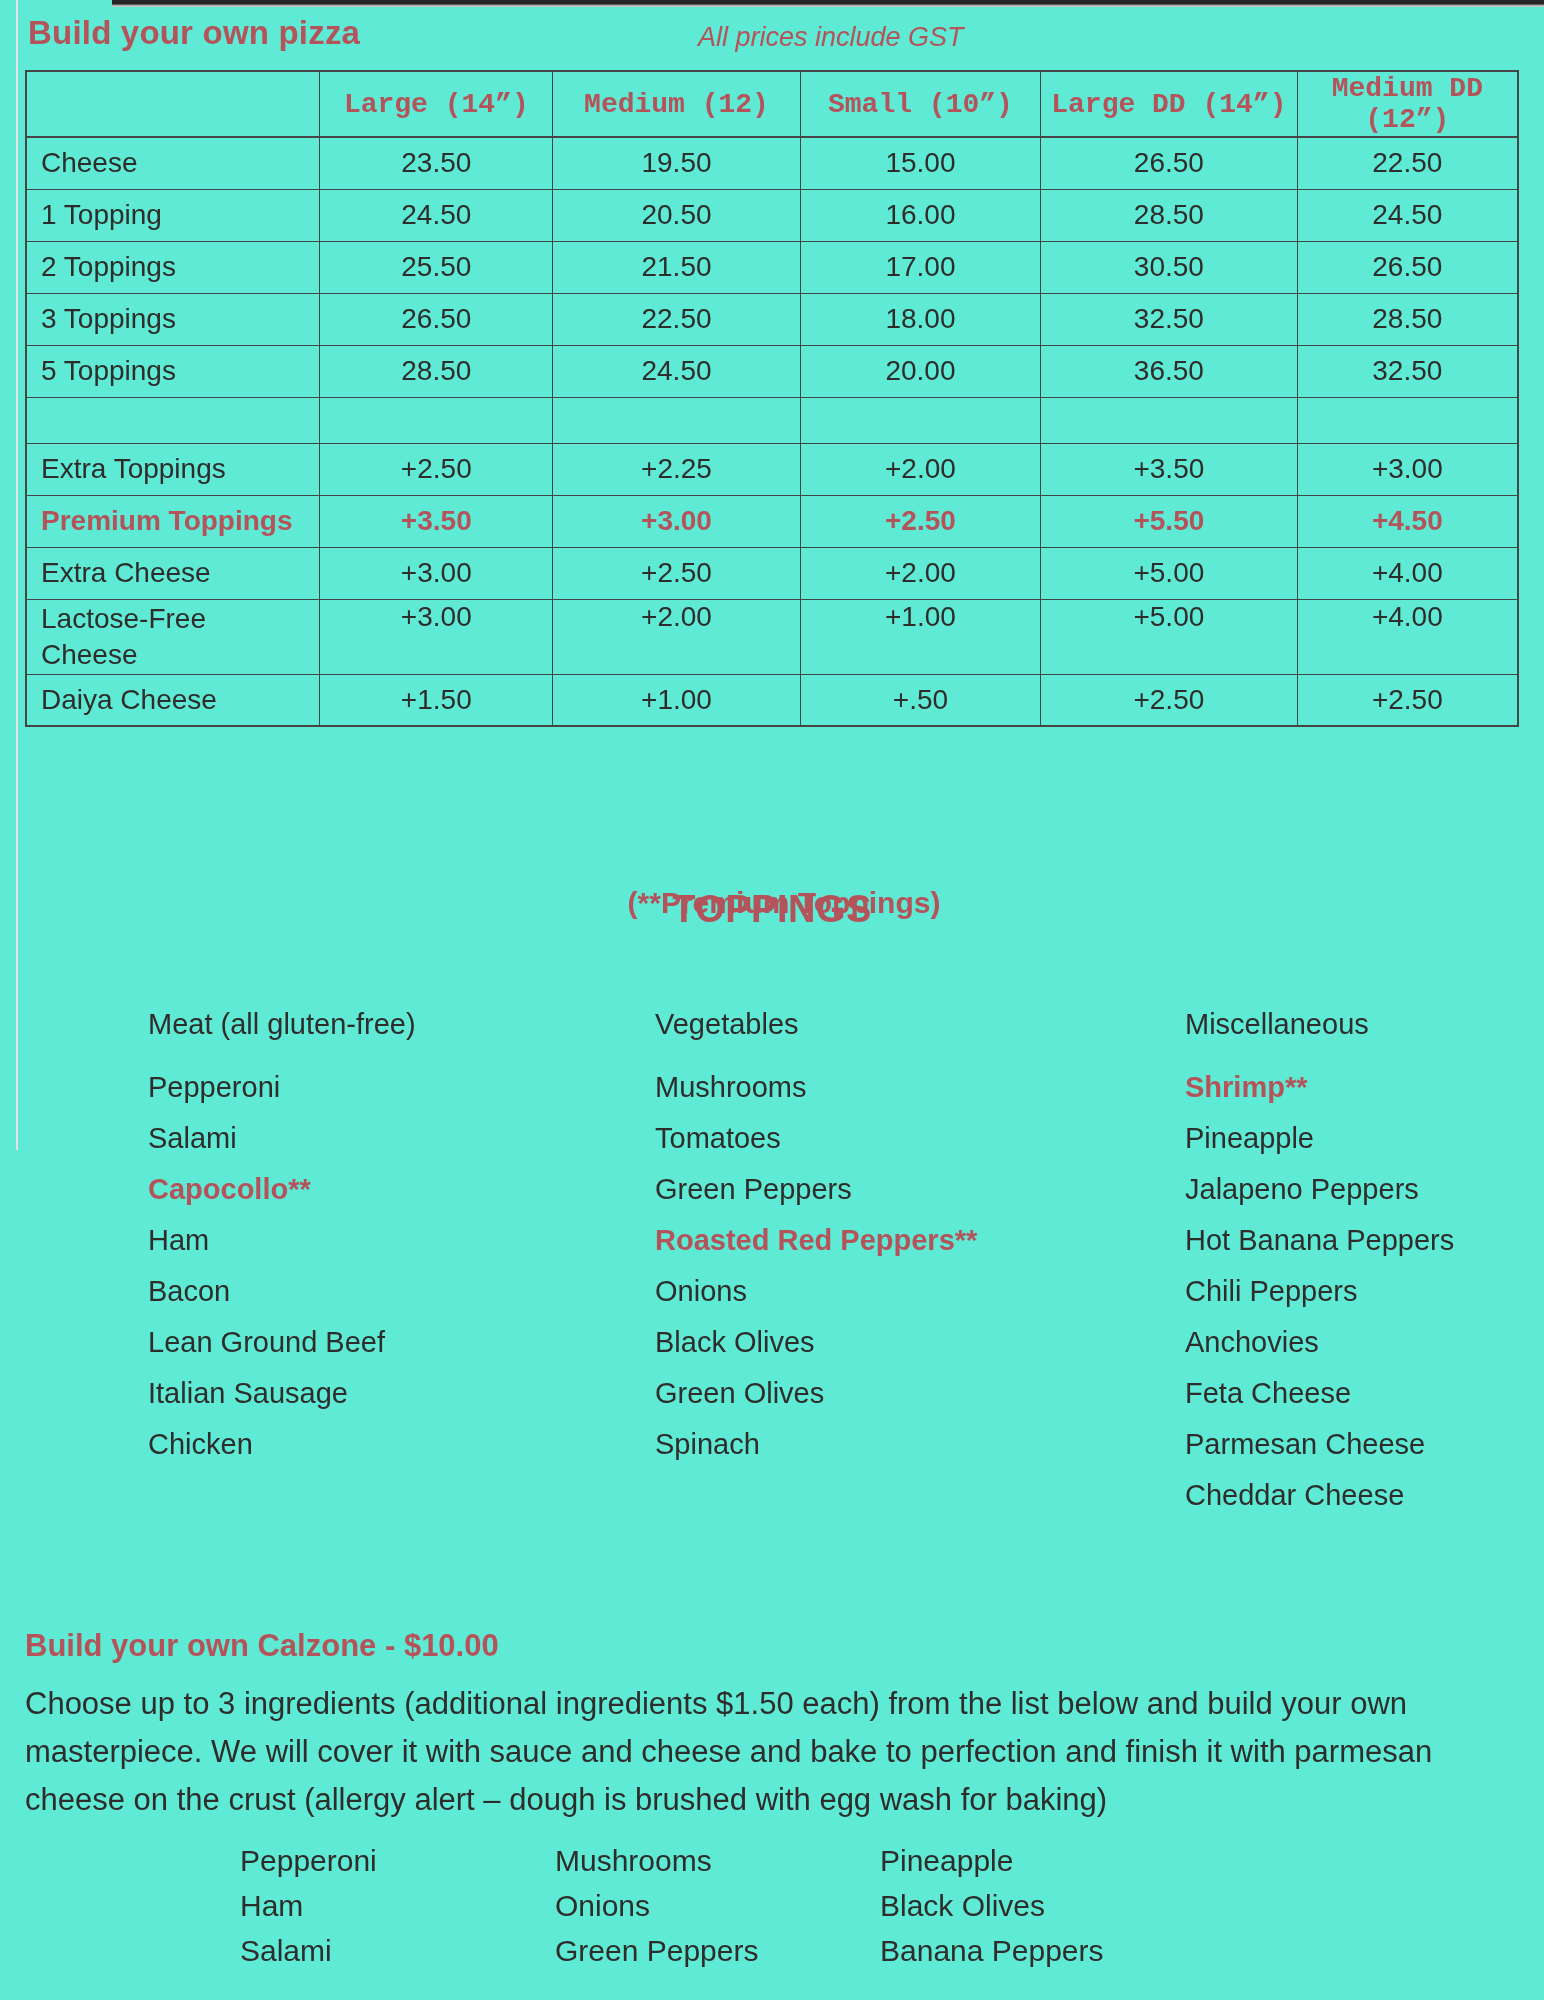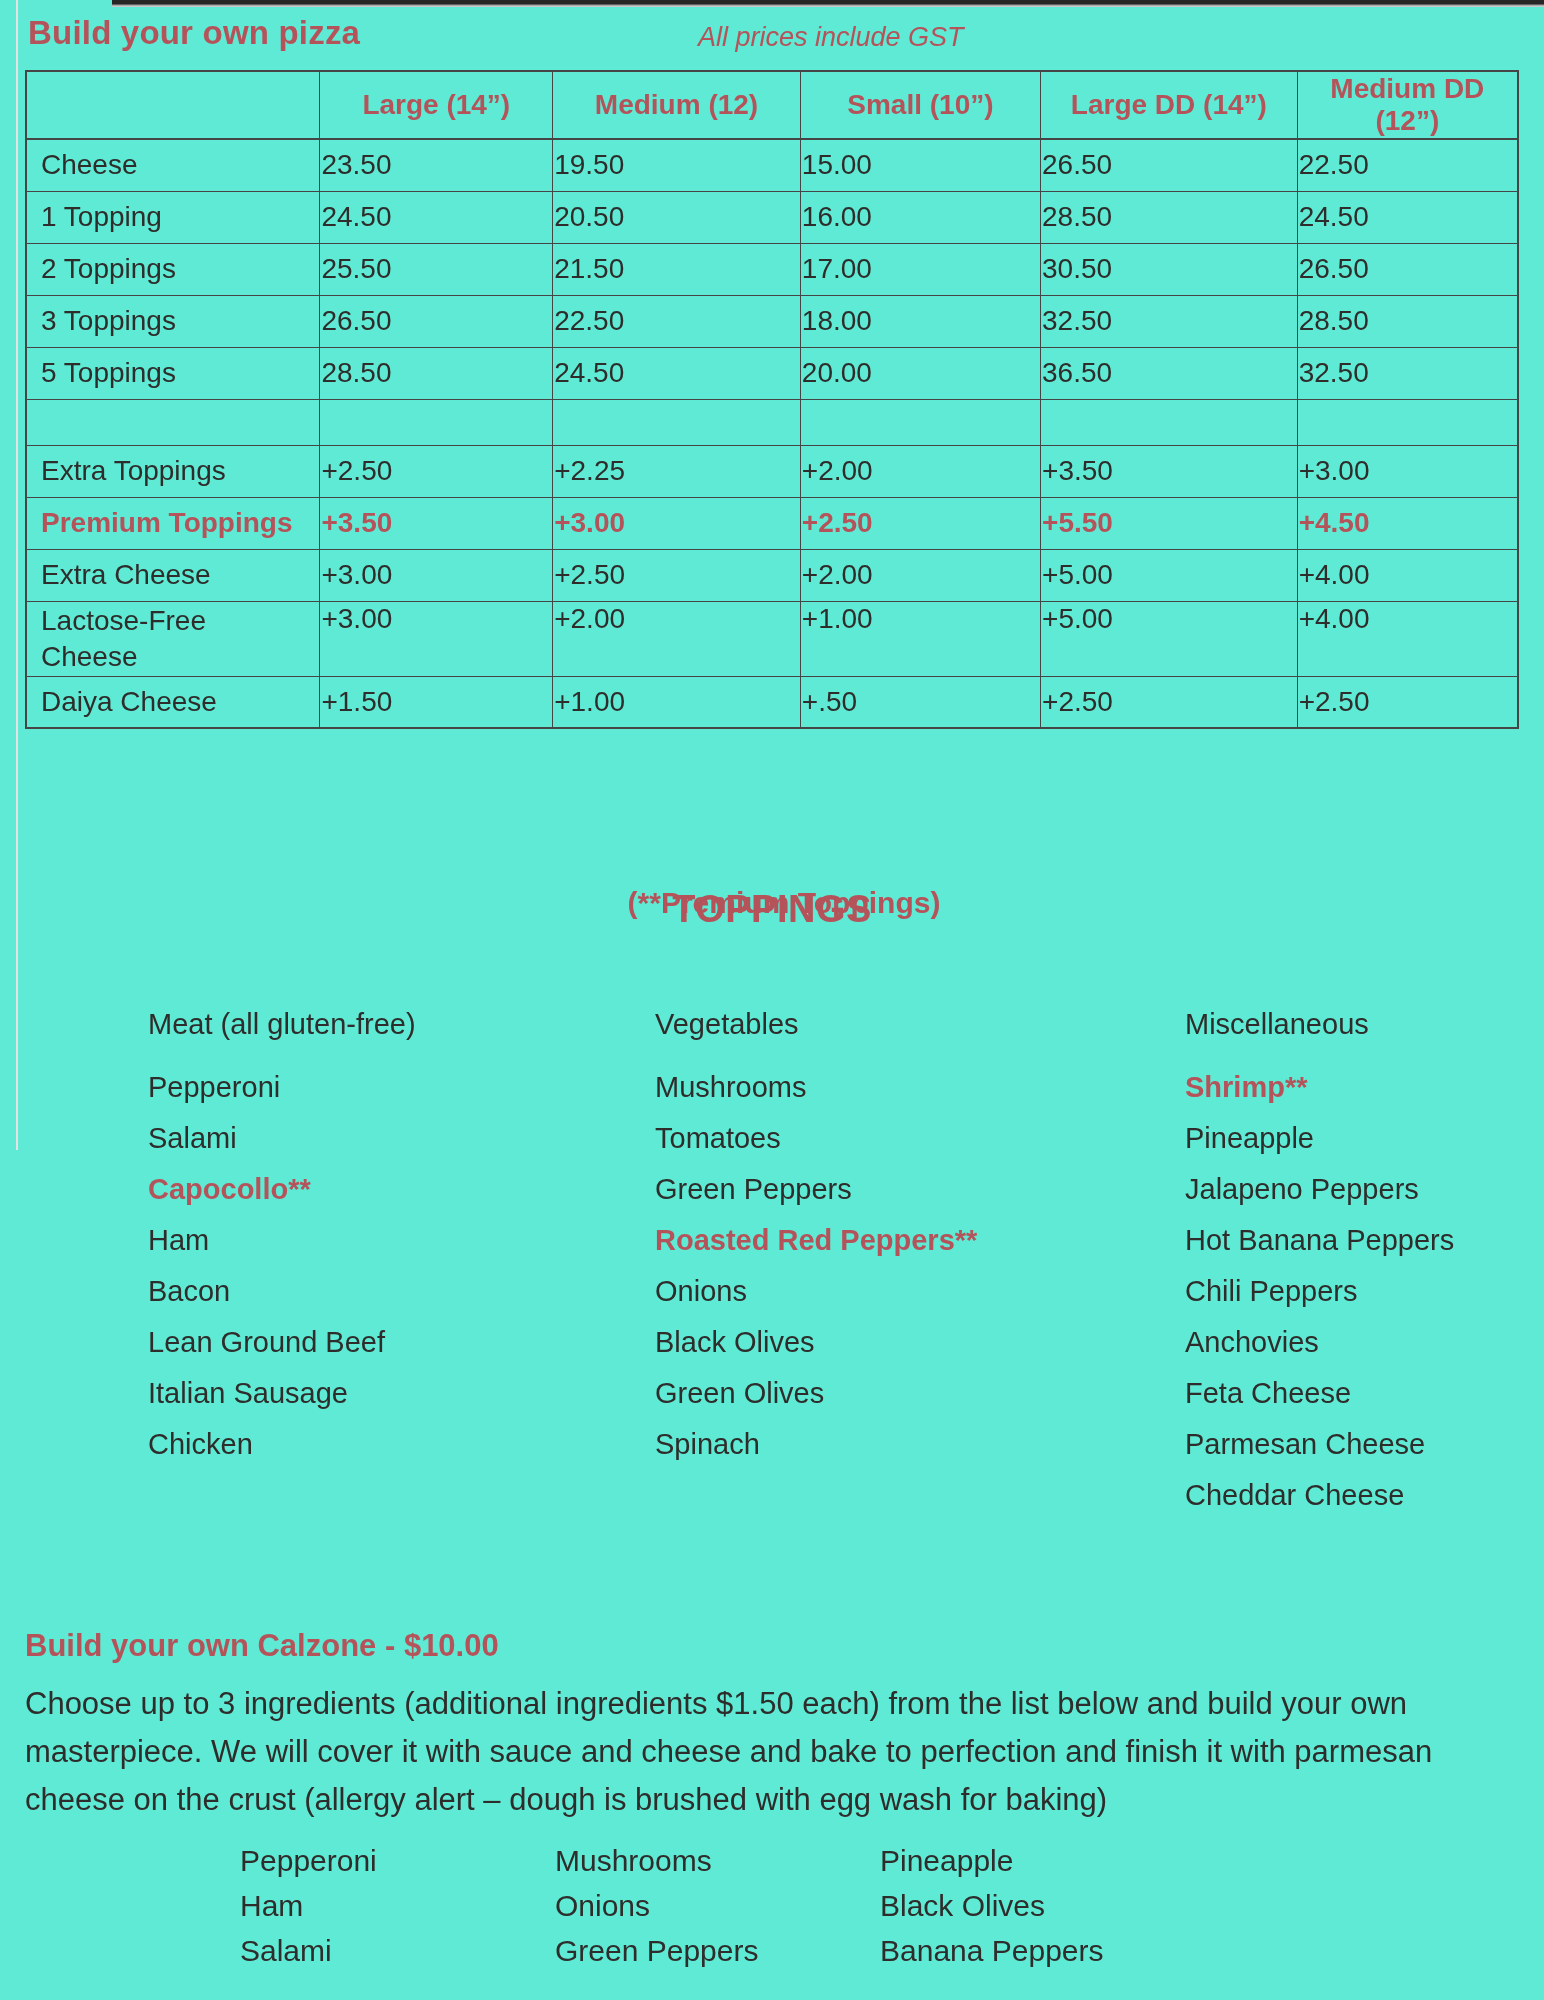--- a/index.html
+++ b/index.html
@@ -18,26 +18,26 @@
   .scan-left{position:absolute;left:16px;top:0;width:2px;height:1150px;background:#e3e3e3;}
 
   
   .title{position:absolute;left:28px;top:14px;font-size:33px;font-weight:bold;color:var(--red);letter-spacing:0.2px;}
   .gst{position:absolute;left:698px;top:22px;font-size:27px;font-style:italic;color:var(--red);}
 
   
   table.prices{position:absolute;left:25px;top:70px;width:1494px;border-collapse:collapse;table-layout:fixed;
     border:2px solid var(--line);}
   table.prices th,table.prices td{border:1.5px solid var(--line);font-size:28px;vertical-align:middle;}
-  table.prices thead tr{height:48px;}
+  table.prices thead tr{height:48px;font-family:Liberation Mono, monospace;}
   table.prices thead th{color:var(--red);font-weight:bold;text-align:center;border-bottom-width:2px;}
   table.prices tbody tr{height:52px;}
   table.prices tbody tr.spacer{height:46px;}
   td.label{text-align:left;padding-left:14px;white-space:pre-line;line-height:36px;}
-  td.val{text-align:left;}
+  td.val{text-align:center;}
   tr.premium td{color:var(--red);font-weight:bold;}
   tr.tall td{vertical-align:top;}
 
   
   .toppings-title{position:absolute;left:0;top:888px;width:100%;text-align:center;
     font-size:38px;font-weight:bold;color:var(--red);letter-spacing:0.5px;}
   .toppings-subtitle{position:absolute;left:12px;top:886px;width:100%;text-align:center;
     font-size:30px;font-weight:bold;color:var(--red);}
   .tcol{position:absolute;top:1006px;font-size:29px;}
   .tcol .thead{font-weight:normal;line-height:36px;margin-bottom:20px;}

